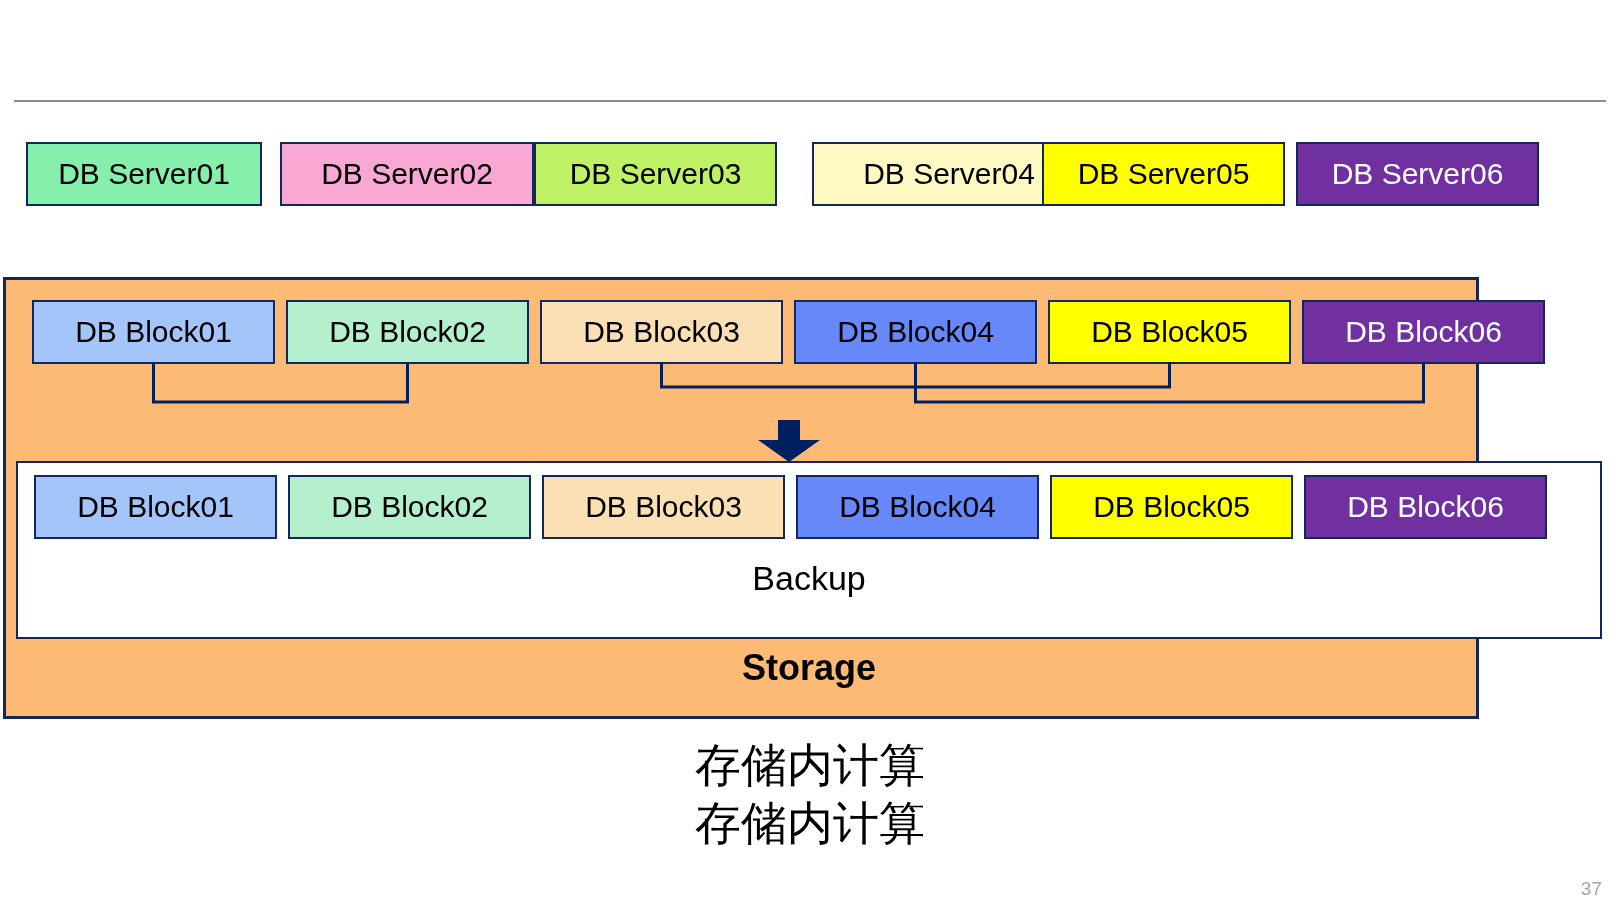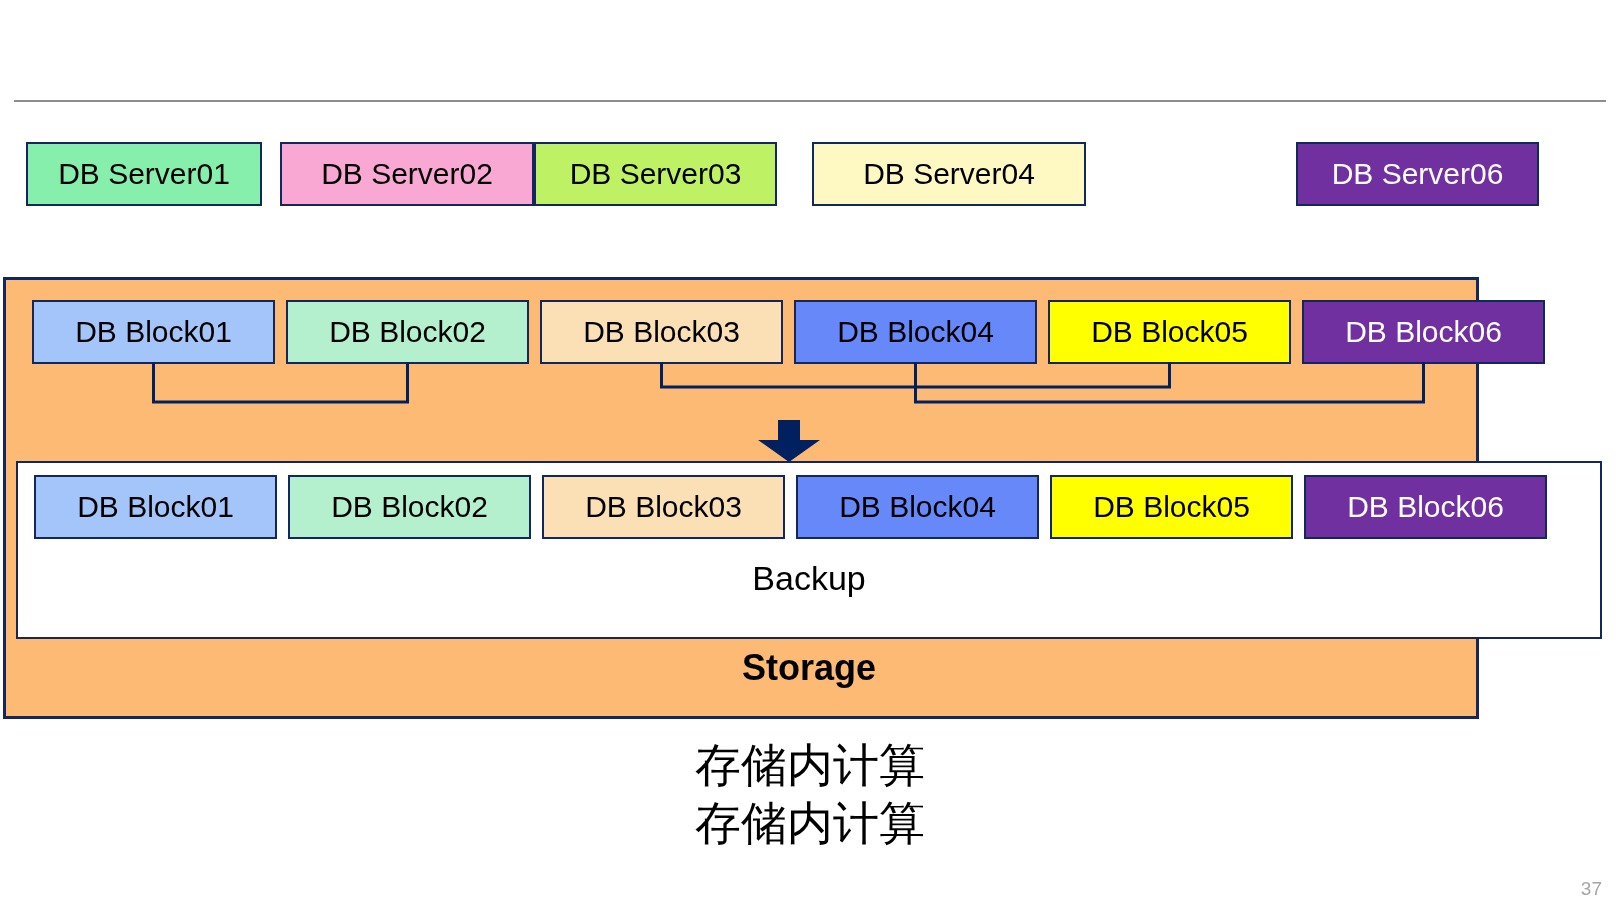--- a/index.html
+++ b/index.html
@@ -174,20 +174,23 @@
       </div>
       <div class="node" style="left: 280px; width: 254px; background: #f9a8d4; color: rgb(0, 0, 0);">
         <span>DB Server02</span>
       </div>
       <div class="node" style="left: 534px; width: 243px; background: #bef264; color: rgb(0, 0, 0);">
         <span>DB Server03</span>
       </div>
       <div class="node" style="left: 788px; width: 274px; background: #fef9c3; color: rgb(0, 0, 0); margin-left: 24px;">
         <span>DB Server04</span>
       </div>
+      <div class="node" style="left: 1042px; width: 243px; background: rgb(255, 255, 0); color: rgb(0, 0, 0);">
+        <span>DB Server05</span>
+      </div>
       <div class="node" style="left: 1296px; width: 243px; background: rgb(112, 48, 160); color: rgb(255, 255, 255);">
         <span>DB Server06</span>
       </div>
     </div>
 
   <div id="storage-container">
 
     <div id="primary-block-row">
         <div class="node" style="left: 26px; width: 243px; background: rgb(164, 197, 249); color: rgb(0, 0, 0);">
           <span>DB Block01</span>

